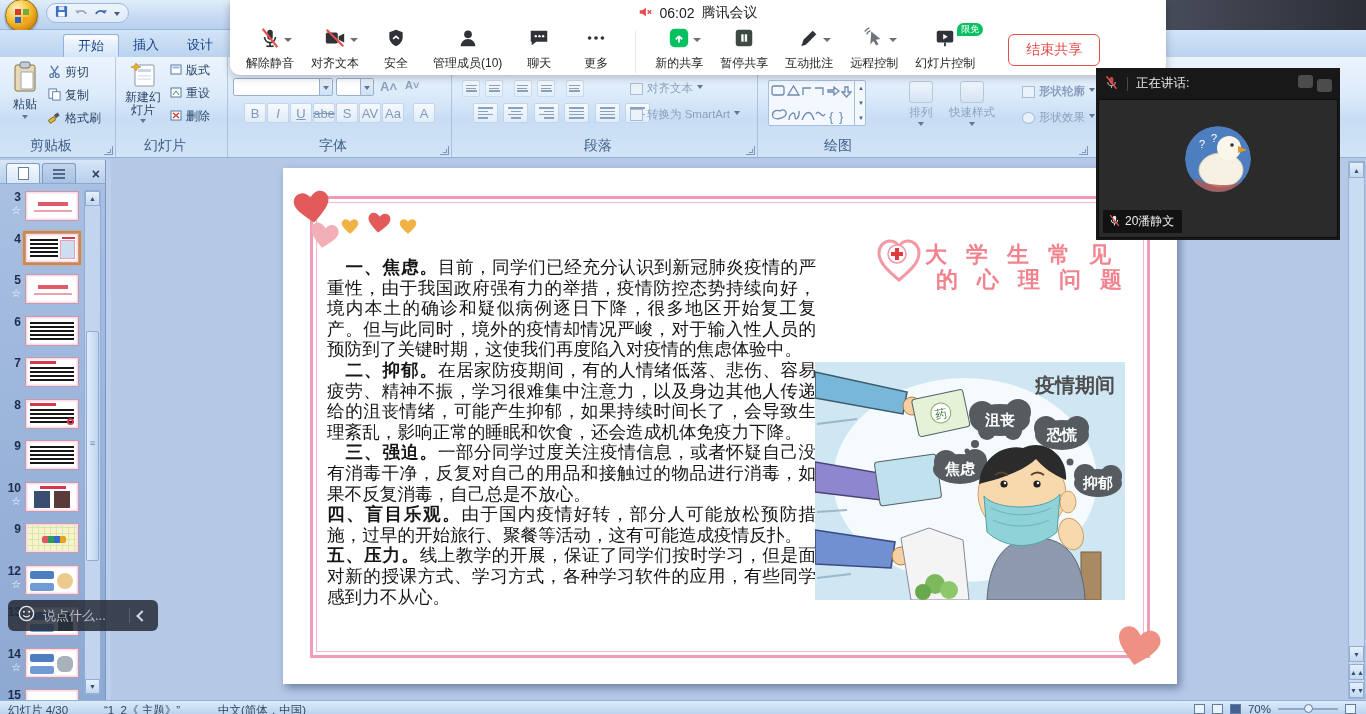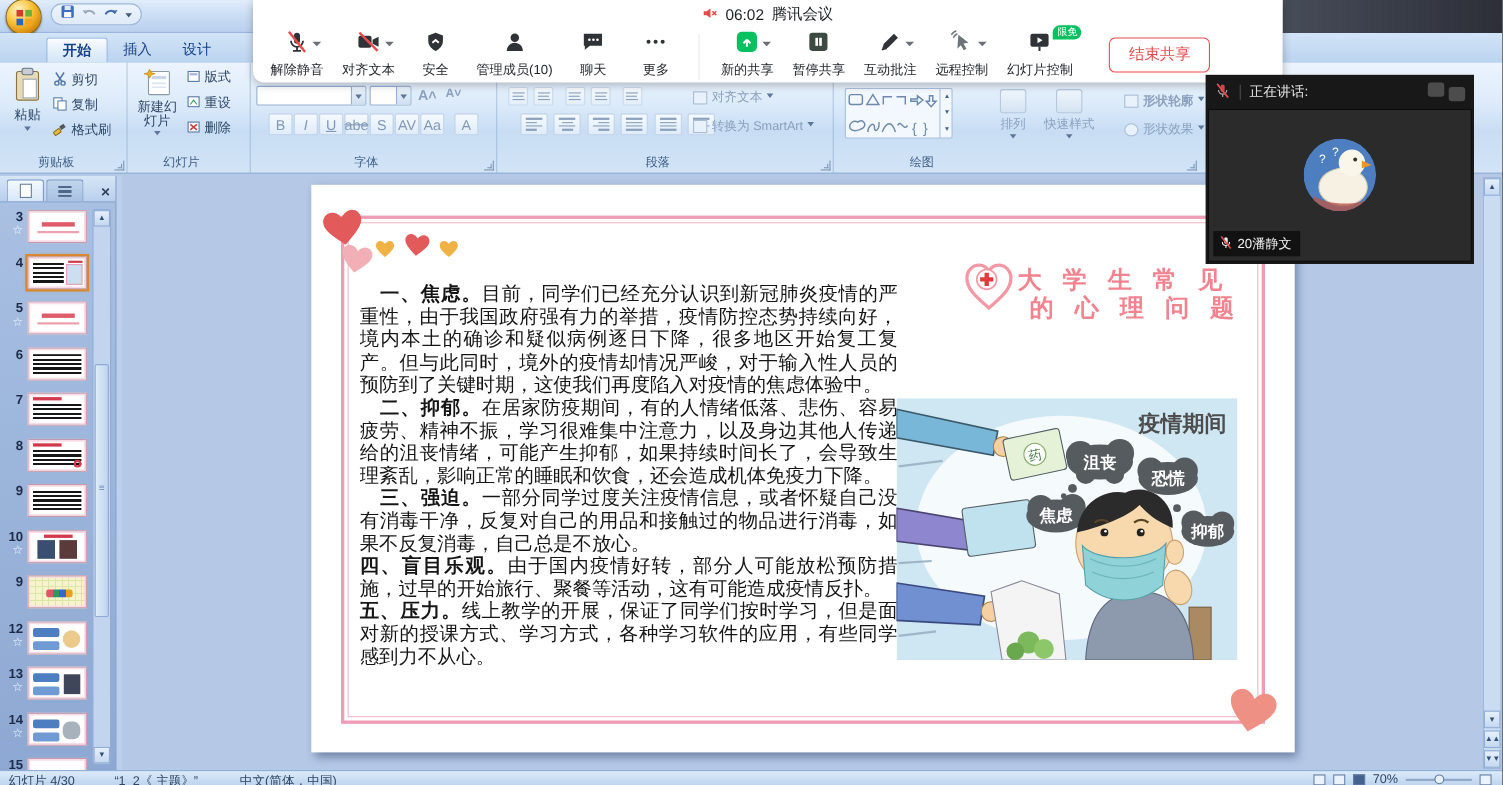--- a/index.html
+++ b/index.html
@@ -17,26 +17,26 @@
   .ogrid i{width:6px;height:6px;}
   .qat{position:absolute;left:46px;top:3px;height:20px;display:flex;align-items:center;gap:6px;
     background:rgba(255,255,255,.5);border:1px solid #9db8da;border-radius:10px;padding:0 8px;}
   .dark-tr{position:absolute;left:1166px;top:0;width:200px;height:30px;
     background:linear-gradient(90deg,#474c59,#2c2f38);}
 
   
   .tabstrip{position:absolute;left:0;top:30px;width:1366px;height:27px;
     background:linear-gradient(#d2e4f7,#bbd3ef);display:flex;align-items:flex-end;padding-left:42px;}
   .tab{height:23px;line-height:22px;padding:0 14px;font-size:13px;color:#15428b;border-radius:3px 3px 0 0;}
-  .tab.active{background:linear-gradient(#fdfeff,#e8f1fb 40%,#d3e5f7);border:1px solid #8db2e3;border-bottom:none;font-weight:bold;}
+  .tab.active{background:linear-gradient(#fdfeff,#e8f1fb 40%,#d3e5f7);border:1px solid #8db2e3;border-bottom:none;font-weight:normal;margin-left:21px;}
   .rbody{position:absolute;left:0;top:57px;width:1366px;height:101px;
     background:linear-gradient(180deg,#ecf4fd 0%,#dcebfa 38%,#c8ddf4 62%,#d2e4f6 100%);
     border-bottom:1px solid #8fb0d8;}
   .rgroup{position:absolute;top:0;height:100px;border-right:1px solid rgba(122,154,196,.45);}
-  .glabel{position:absolute;left:0;right:15px;bottom:2px;text-align:center;font-size:11px;color:#3e5f88;}
+  .glabel{position:absolute;left:0;right:15px;bottom:2px;text-align:center;font-size:14px;color:#3e5f88;}
   .launcher{position:absolute;right:2px;bottom:2px;width:9px;height:9px;border:1px solid #7d97b8;border-top:none;border-left:none;}
   .launcher:after{content:"";position:absolute;right:1px;bottom:1px;width:3px;height:3px;border-right:1.5px solid #7d97b8;border-bottom:1.5px solid #7d97b8;}
   .bigbtn{position:absolute;display:flex;flex-direction:column;align-items:center;font-size:12px;color:#2c4668;}
   .caret-d{width:0;height:0;border:3.5px solid transparent;border-top:4px solid #5d7699;margin-top:2px;}
   .smbtn{display:flex;align-items:center;gap:4px;font-size:12px;color:#2c4668;height:19px;margin-bottom:4px;white-space:nowrap;}
   .dis, .dis *{color:#8ba1bf !important;}
   .fbtn{display:inline-flex;align-items:center;justify-content:center;width:22px;height:20px;margin-right:1px;
     font-size:13px;color:#8198b8;border:1px solid #c4d5ea;border-radius:2px;background:linear-gradient(#f6fafe,#dfecf9);}
   .combo{position:absolute;background:#fff;border:1px solid #98b1d2;height:18px;border-radius:2px;}
   .combo i{position:absolute;right:0;top:0;bottom:0;width:13px;background:linear-gradient(#eaf2fb,#cfe0f2);border-left:1px solid #98b1d2;}
@@ -911,14 +911,25 @@
               <rect x="9" y="3" width="6" height="11" rx="3" fill="#eee"></rect>
               <path d="M6 11a6 6 0 0 0 12 0" fill="none" stroke="#eee" stroke-width="1.8"></path>
               <line x1="12" y1="17" x2="12" y2="21" stroke="#eee" stroke-width="1.8"></line>
               <line x1="4" y1="2" x2="20" y2="22" stroke="#e64c4c" stroke-width="2.6"></line>
             </svg></span>
         <span>20潘静文</span>
       </div>
     </div>
   </div>
 
+  <div class="chat-pill">
+    <span><svg width="17" height="17" viewBox="0 0 20 20">
+          <circle cx="10" cy="10" r="8.4" fill="none" stroke="#e8eaf0" stroke-width="1.6"></circle>
+          <circle cx="7" cy="8" r="1.2" fill="#e8eaf0"></circle>
+          <circle cx="13" cy="8" r="1.2" fill="#e8eaf0"></circle>
+          <path d="M6.2 12.2c2 2.4 5.6 2.4 7.6 0" fill="none" stroke="#e8eaf0" stroke-width="1.6"></path>
+        </svg></span>
+    <span class="chat-txt">说点什么...</span>
+    <span class="chat-div"></span>
+    <span class="chev"></span>
+  </div>
 
 </div>
 
 </body></html>

